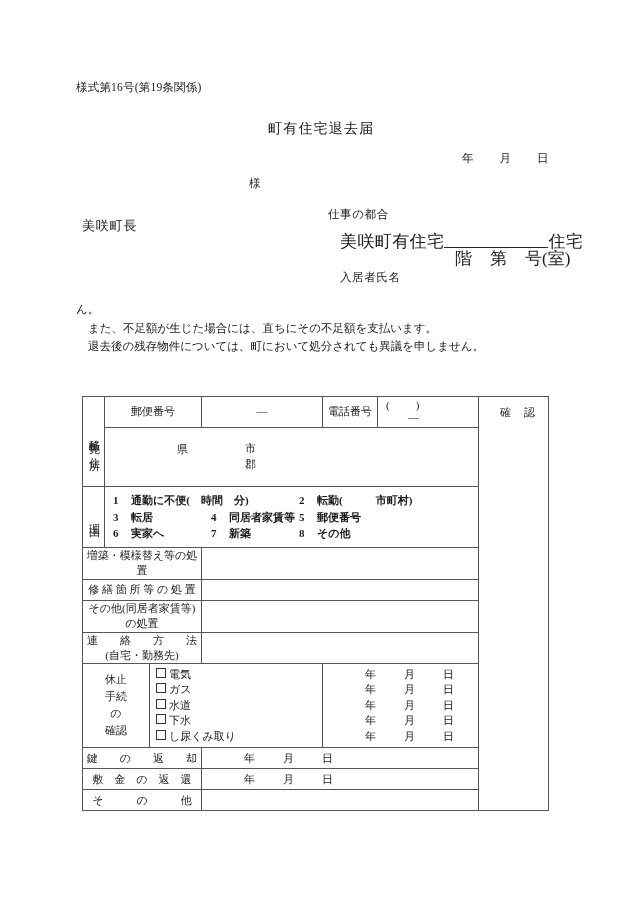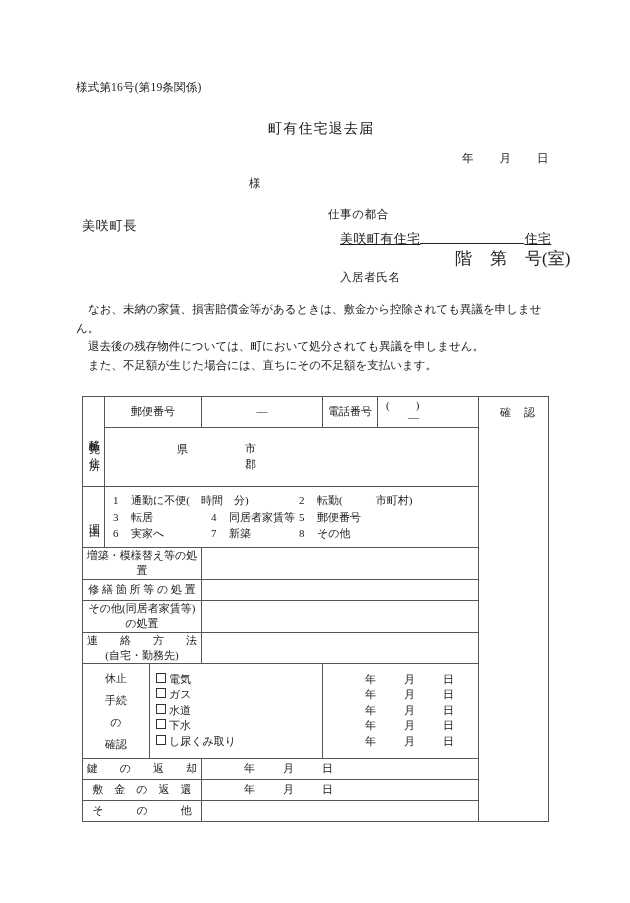--- a/index.html
+++ b/index.html
@@ -55,23 +55,22 @@
   }
 
   
   #residence-label {
     left: 328px; top: 207px;
     font-size: 11.5px;
     letter-spacing: 0.6px;
   }
   #residence-name-row {
     left: 340px; top: 230px;
-    font-size: 13px;
+    font-size: 17px;
     letter-spacing: 0.4px;
-    text-decoration: underline;
   }
   #residence-name-row .blank {
     display: inline-block;
     width: 104px;
     border-bottom: 1px solid #222;
     height: 12px;
     vertical-align: -1px;
   }
   #residence-unit-row {
     left: 455px; top: 247px;
@@ -151,21 +150,21 @@
     position: relative;
   }
   .addr-ken { position: absolute; left: 72px; top: 14px; }
   .addr-shi { position: absolute; left: 140px; top: 13px; }
   .addr-gun { position: absolute; left: 140px; top: 29px; }
 
   .reason-inner {
     padding: 5px 0 5px 8px;
     line-height: 16.5px;
   }
-  .reason-row { display: block; white-space: pre; }
+  .reason-row { display: block; white-space: pre; font-weight: bold; }
   .rnum { display: inline-block; width: 18px; }
   .rcol2 { display: inline-block; width: 168px; }
   .date-inner { padding-left: 42px; text-align: left; }
 
   .util-list {
     padding: 3px 0 3px 6px;
     line-height: 15.6px;
   }
   .util-item { display: block; white-space: pre; }
   .cbx {
@@ -196,24 +195,23 @@
 
   <div class="abs" id="addressee">美咲町長</div>
   <div class="abs" id="addressee-honorific">様</div>
 
   <div class="abs" id="residence-label">仕事の都合</div>
   <div class="abs" id="residence-name-row"><span>美咲町有住宅</span><span class="blank"></span><span>住宅</span></div>
   <div class="abs" id="residence-unit-row"><span>階</span><span class="gap"></span><span>第</span><span class="gap"></span><span>号(室)</span></div>
   <div class="abs" id="resident-name-label">入居者氏名</div>
 
   <div class="body-block">
-    <p class="p-indent2">なお、未納の家賃、損害賠償金等があるときは、敷金から控除されても異議を申しませ</p>
     <p>ん。</p>
+    <p class="p-indent2">また、不足額が生じた場合には、直ちにその不足額を支払います。</p>
     <p class="p-indent2">退去後の残存物件については、町において処分されても異議を申しません。</p>
-    <p class="p-indent2">また、不足額が生じた場合には、直ちにその不足額を支払います。</p>
   </div>
 
   <table id="form-table">
     <colgroup>
       <col style="width:22px">
       <col style="width:45px">
       <col style="width:52px">
       <col style="width:121px">
       <col style="width:55px">
       <col style="width:101px">
@@ -295,21 +293,21 @@
             <div>連　　絡　　方　　法</div>
             <div>(自宅・勤務先)</div>
           </div>
         </td>
         <td colspan="3"></td>
       </tr>
 
       <tr>
         <td colspan="2">
           <div class="vlabel" style="writing-mode:horizontal-tb;text-orientation:mixed;font-size:11px;letter-spacing:0">
-            <div class="stack-c" style="line-height:22px">休止<br>手続<br>の<br>確認</div>
+            <div class="stack-c" style="line-height:17px">休止<br>手続<br>の<br>確認</div>
           </div>
         </td>
         <td colspan="2">
           <div class="util-list">
             <span class="util-item"><span class="cbx"></span><span>電気</span></span>
             <span class="util-item"><span class="cbx"></span><span>ガス</span></span>
             <span class="util-item"><span class="cbx"></span><span>水道</span></span>
             <span class="util-item"><span class="cbx"></span><span>下水</span></span>
             <span class="util-item"><span class="cbx"></span><span>し尿くみ取り</span></span>
           </div>

